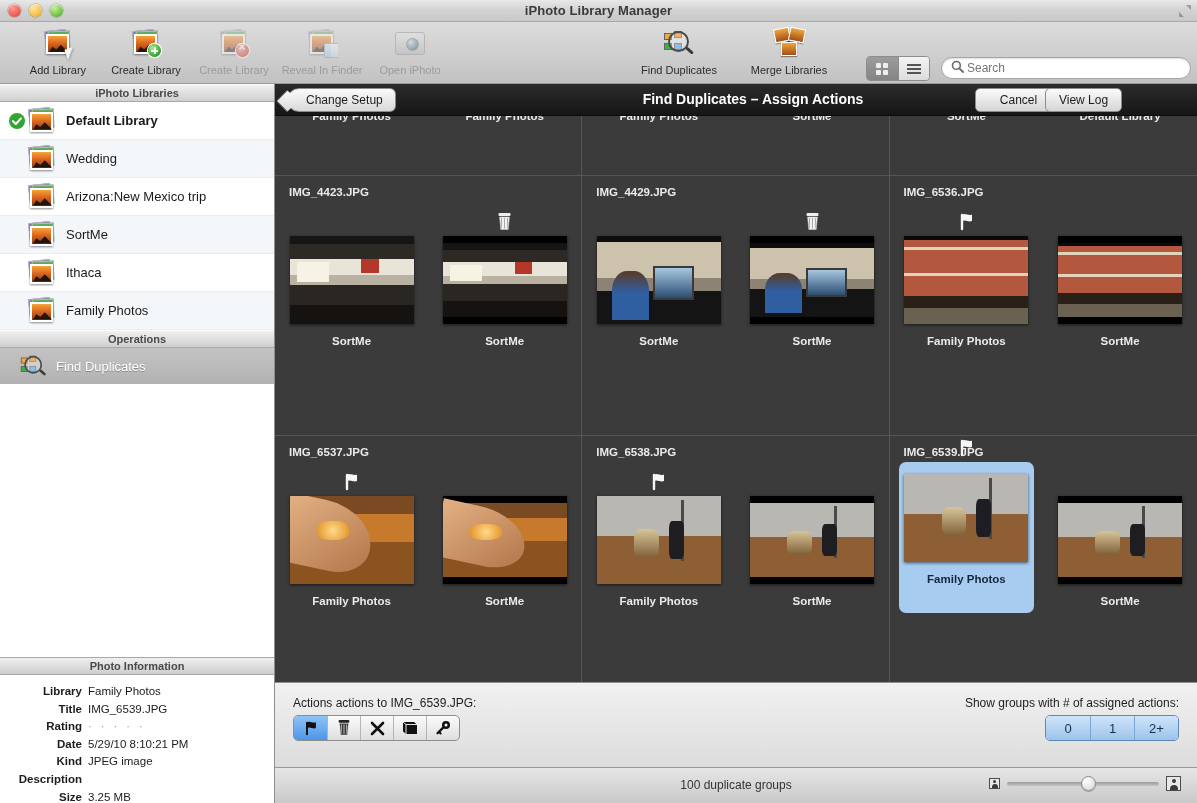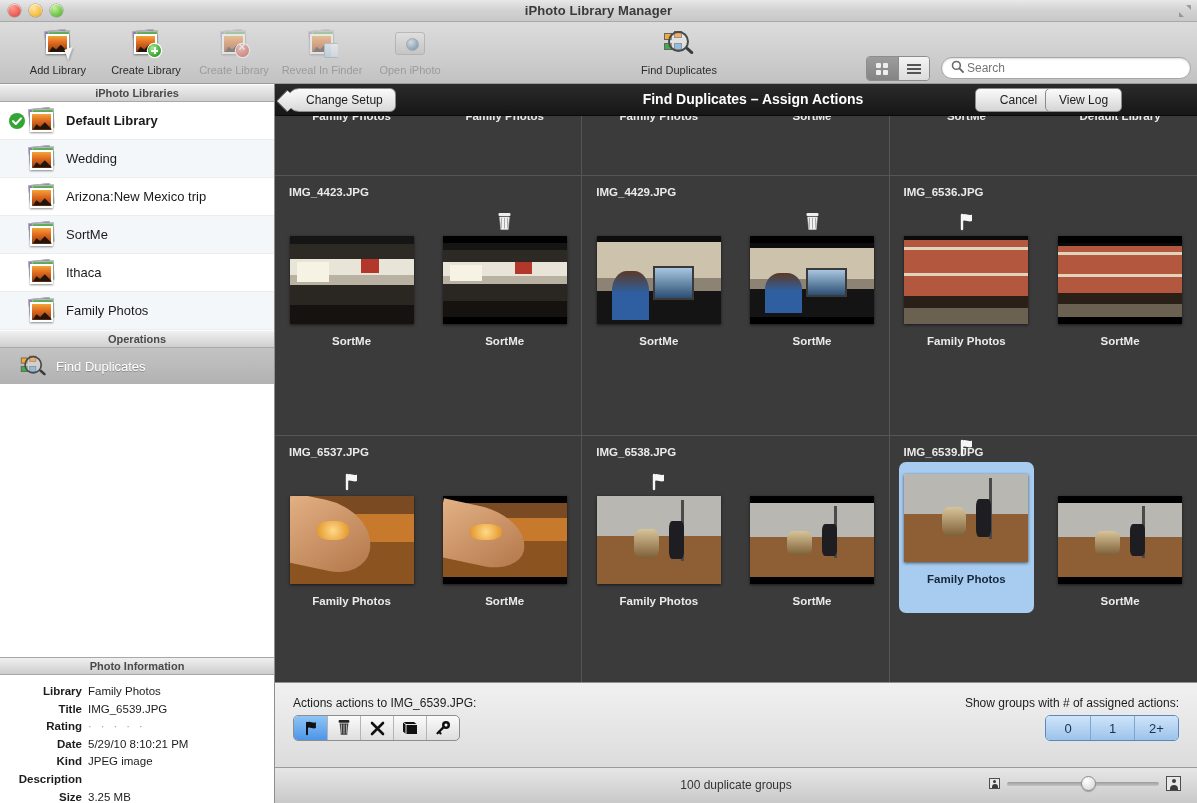--- a/index.html
+++ b/index.html
@@ -369,20 +369,31 @@
               <span class="sq q2"></span>
               <span class="sq q3"></span>
               <span class="sq q4"></span>
             <span class="glass"></span>
               <span class="handle"></span>
             </div>
         </div>
         <div class="lb">Find Duplicates</div>
       </div>
 
+      <div class="tb-item" style="width:110px">
+        <div class="ic">
+          <div class="mergeic">
+              <b></b>
+              <i class="m1"></i>
+              <i class="m2"></i>
+              <i class="m3"></i>
+            </div>
+        </div>
+        <div class="lb">Merge Libraries</div>
+      </div>
     </div>
 
     <div class="view-seg">
       <div class="on">
         <span class="grid-glyph">
             <span></span>
             <span></span>
             <span></span>
             <span></span>
           </span>

